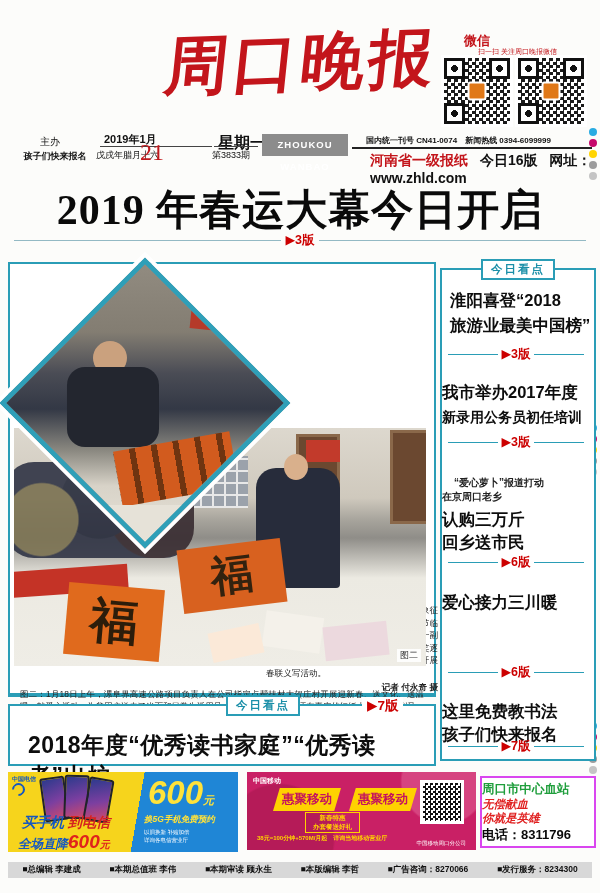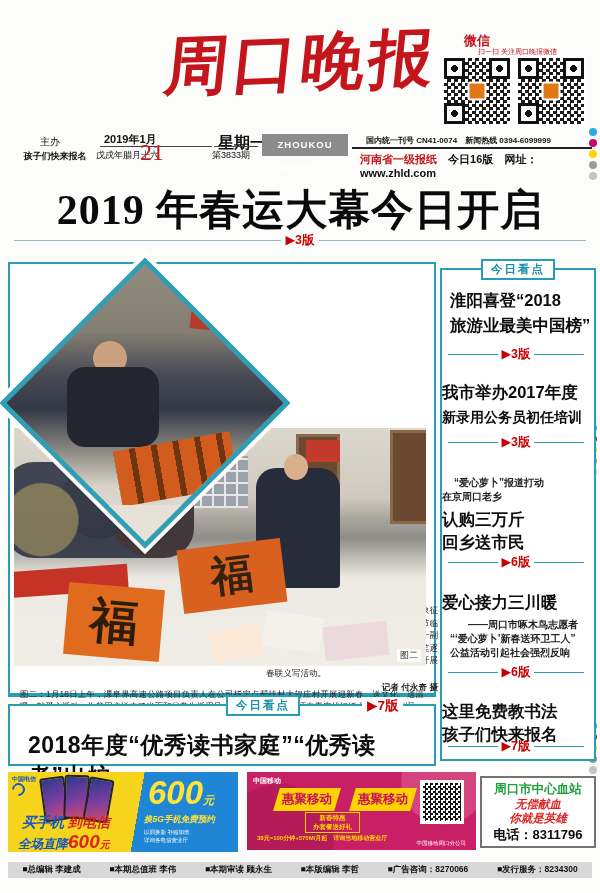--- a/index.html
+++ b/index.html
@@ -30,21 +30,21 @@
   .ib-lunar{left:96px;top:149px;font-size:9px;}
   .ib-day{left:140px;top:124px;font-size:24px;font-weight:normal;color:#c0181c;
           font-family:"Liberation Serif",serif;margin-top:15px;}
   .ib-week{left:218px;top:133px;font-size:16px;font-weight:bold;}
   .ib-line-b{left:214px;top:146px;width:44px;height:1px;background:#444;}
   .ib-issue{left:212px;top:149px;font-size:9px;}
   .ib-enbox{left:262px;top:134px;width:86px;height:22px;background:#8c8c8c;color:#fff;
             font-size:9.5px;font-weight:bold;letter-spacing:1px;text-align:center;line-height:22px;}
   .ib-issn{left:366px;top:135px;width:226px;font-size:8px;font-weight:bold;}
   .ib-line-c{left:352px;top:147px;width:240px;height:2px;background:#222;}
-  .ib-l2{left:360px;top:152px;width:226px;font-size:11px;font-weight:bold;}
+  .ib-l2{left:370px;top:152px;width:226px;font-size:14px;font-weight:bold;}
   .ib-l2 .red{color:#c3151b;} .ib-l2 .gap{display:inline-block;width:8px;}
 
   .dots{left:589px;width:8px;}
   .dot{width:8px;height:8px;border-radius:50%;margin-bottom:3px;}
   .dc{background:#29abe2}.dm{background:#c6086c}.dy{background:#ffd400}
   .dg1{background:#9c9c9c}.dg2{background:#c4c4c4}
 
   
   .lead-head{left:0;top:182px;width:600px;text-align:center;font-size:42px;font-weight:bold;
      font-family:"Liberation Serif","DejaVu Serif",serif;letter-spacing:1px;color:#0a0a0a;}
@@ -149,22 +149,22 @@
   .dia{background:#ffd200;color:#c4125e;font-weight:bold;font-size:12.5px;padding:3px 9px;
        clip-path:polygon(10% 0,100% 0,90% 100%,0 100%);white-space:nowrap;}
   .mob-sub{position:absolute;left:58px;top:40px;border:1px solid #ffd200;color:#ffd200;
      font-size:6.5px;line-height:8.5px;padding:1px 7px;text-align:center;font-weight:bold;}
   .mob-detail{position:absolute;left:10px;top:62px;color:#ffd200;font-size:6px;font-weight:bold;}
   .mob-qr{position:absolute;right:12px;top:8px;width:44px;height:44px;background:#fff;padding:3px;box-sizing:border-box;}
   .mob-qr .inner{width:100%;height:100%;
      background:conic-gradient(#111 25%,#fff 0 50%,#111 0 75%,#fff 0);background-size:5px 5px;}
   .mob-note{position:absolute;right:10px;bottom:3px;color:#fff;font-size:5.5px;}
 
-  .ad-blood{left:480px;top:776px;width:116px;height:72px;background:#fff;border:2px solid #737373;
-     text-align:center;box-sizing:border-box;}
+  .ad-blood{left:480px;top:776px;width:116px;height:72px;background:#fff;border:2px solid #d946ef;
+     box-sizing:border-box;}
   .bl-title{margin-top:3px;color:#1f9e3c;font-size:12.5px;font-weight:bold;}
   .bl-slogan{color:#e02020;font-size:11.5px;font-weight:bold;font-style:italic;line-height:13.5px;}
   .bl-phone{color:#0a0a0a;font-size:13px;font-weight:bold;margin-top:1px;}
 
   
   .footer{left:8px;top:862px;width:584px;height:16px;background:#d8d8d8;display:flex;
      align-items:center;justify-content:space-around;font-size:8.5px;font-weight:bold;color:#111;}
 </style>
 </head>
 <body>
@@ -307,25 +307,20 @@
     </div>
     <div class="sb sb-h1 sb-center" style="top:238px;line-height:23px">
       <div>认购三万斤</div>
       <div>回乡送市民</div>
     </div>
     <div class="pref" style="top:284px">
         <span>▶6版</span>
       </div>
 
     <div class="sb sb-h1 sb-center" style="top:320px">爱心接力三川暖</div>
-    <div class="sb sb-sub" style="top:348px">
-      <div style="text-indent:18px">——周口市啄木鸟志愿者</div>
-      <div>“‘爱心萝卜’新春送环卫工人”</div>
-      <div>公益活动引起社会强烈反响</div>
-    </div>
     <div class="pref" style="top:394px">
         <span>▶6版</span>
       </div>
 
     <div class="sb sb-h1 sb-center" style="top:430px;line-height:23px">
       <div>这里免费教书法</div>
       <div>孩子们快来报名</div>
     </div>
     <div class="pref" style="top:468px">
         <span>▶7版</span>

